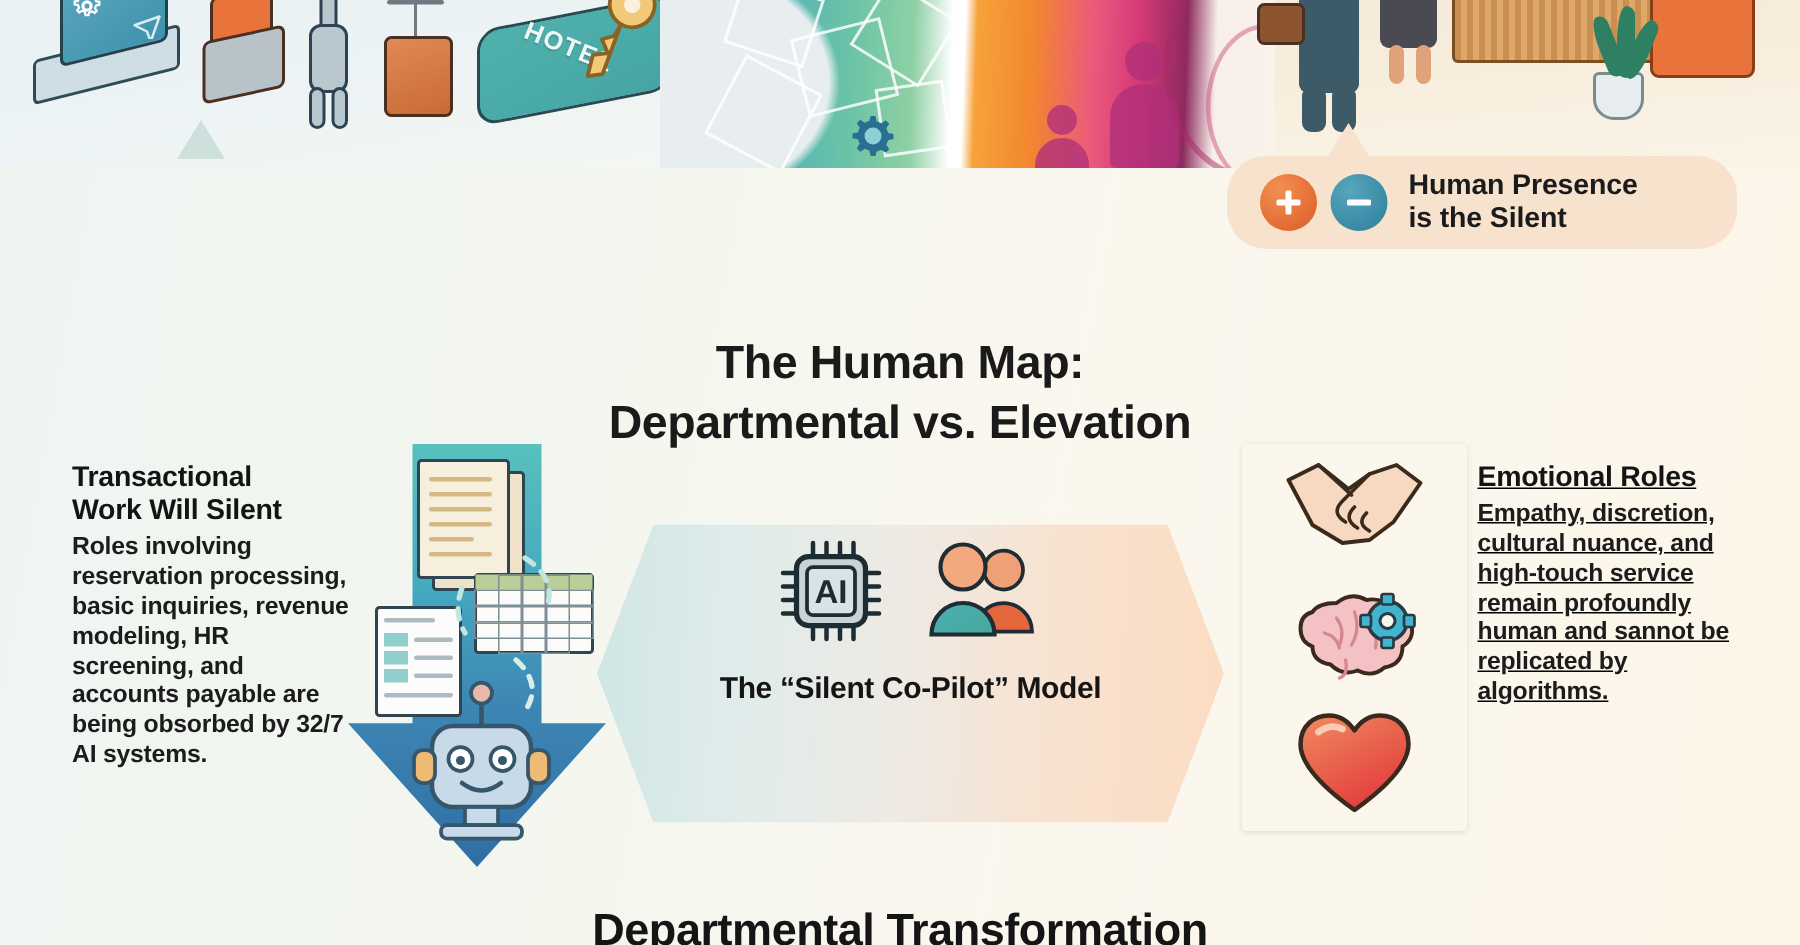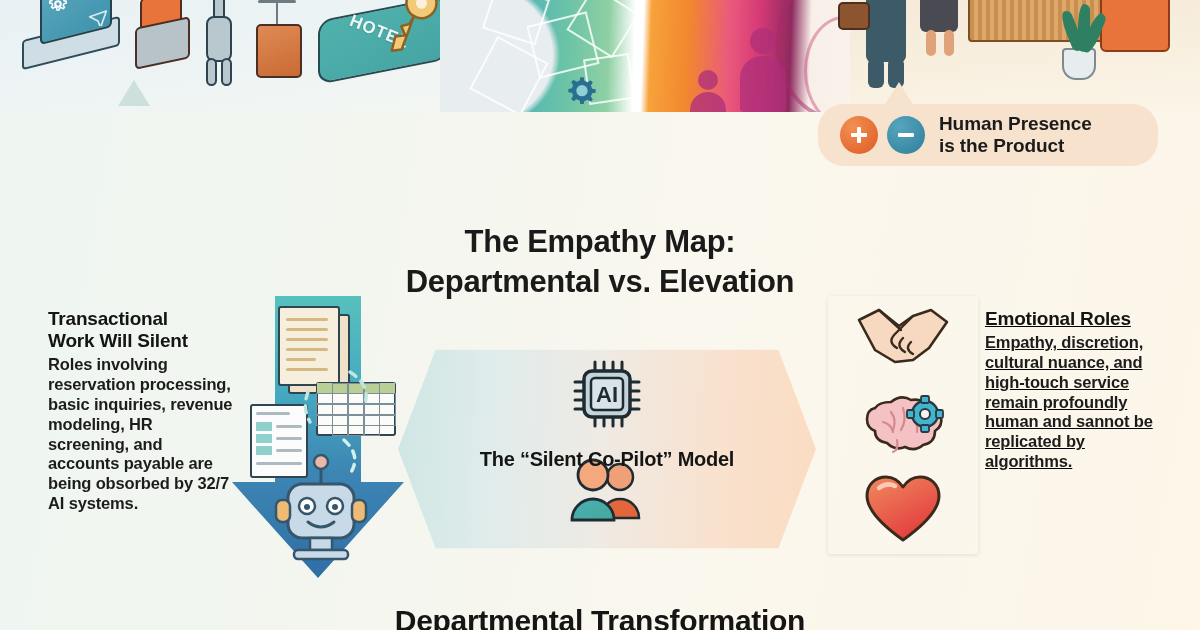--- a/index.html
+++ b/index.html
@@ -104,21 +104,21 @@
   .doc-line.gray { background: #aebac1; }
   .sheet-cell { position: absolute; border: 1px solid #7d8f97; }
   .dots { position: absolute; }
 
   
   .center-arrow {
     position: absolute; left: 398px; top: 325px; width: 418px; height: 248px;
     background: linear-gradient(93deg,#cfe6e4 0%,#dfeceb 22%,#eeeae4 48%,#f8e2cf 74%,#fbdcc2 100%);
     clip-path: polygon(0% 50%, 9% 10%, 91% 10%, 100% 50%, 91% 90%, 9% 90%);
   }
-  .ca-icons { position: absolute; left: 398px; top: 358px; width: 418px; display: flex; justify-content: center; align-items: center; gap: 26px; flex-direction: column; }
+  .ca-icons { position: absolute; left: 398px; top: 358px; width: 418px; display: flex; justify-content: center; align-items: center; gap: 26px; }
   .ca-text { position: absolute; left: 398px; top: 448px; width: 418px; text-align: center; }
   .ca-head { font-weight: 700; font-size: 20px; color: #151515; letter-spacing: -.25px; }
   .ca-body { font-weight: 700; font-size: 16px; line-height: 1.23; color: #1a1a1a; margin-top: 5px; letter-spacing: -.2px; }
 
   
   .orange-panel {
     position: absolute; left: 828px; top: 296px; width: 150px; height: 258px;
     background: linear-gradient(160deg,#f6b košík 0%,#f5ad45 0%,#f7b457 48%,#f4a83d 100%);
     border-radius: 3px;
     display: flex; flex-direction: column; align-items: center; justify-content: space-around;
@@ -220,26 +220,26 @@
         </svg>
       </span>
       <span class="badge" style="background:radial-gradient(circle at 34% 28%,#55a5bd,#2f7f9c);">
         <svg width="22" height="22" viewBox="0 0 22 22">
           <rect x="3" y="9" width="16" height="4" rx="1" fill="#fff"></rect>
         </svg>
       </span>
     </div>
     <div class="bubble-text">
       <div>Human Presence</div>
-      <div>is the Product</div>
+      <div>is the Silent</div>
     </div>
   </div>
 
   <div class="title">
-    <div>The Empathy Map:</div>
+    <div>The Human Map:</div>
     <div>Departmental vs. Elevation</div>
   </div>
 
   <div class="col-left">
     <div class="col-head">
       <div>Transactional</div>
       <div>Work Will Silent</div>
     </div>
     <div class="col-body">Roles involving reservation processing, basic inquiries, revenue modeling, HR screening, and accounts payable are being obsorbed by 32/7 AI systems.</div>
   </div>

